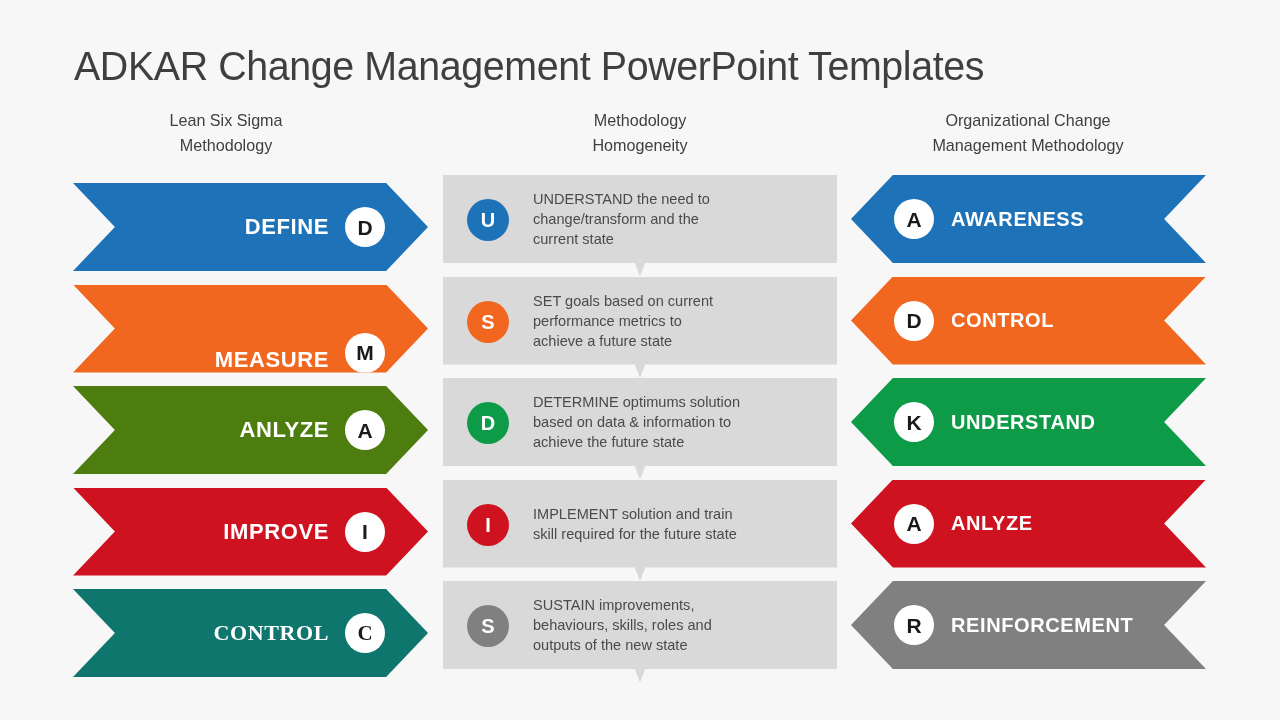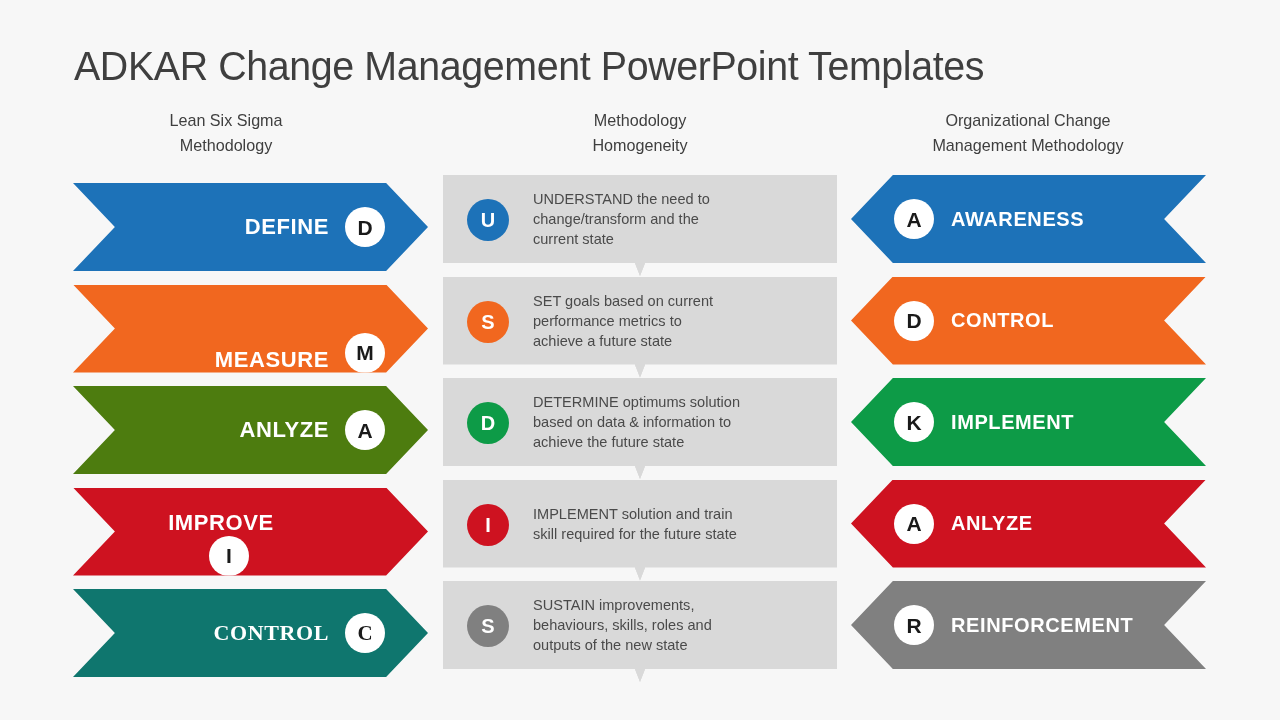--- a/index.html
+++ b/index.html
@@ -252,25 +252,25 @@
           <span class="mid-notch"></span>
           <span class="badge-color" style="background: rgb(13, 155, 71);">D</span>
           <span class="mid-text">
             <span class="tl">DETERMINE optimums solution</span>
             <span class="tl">based on data &amp; information to</span>
             <span class="tl">achieve the future state</span>
           </span>
         </div>
         <div class="chev-right" style="background: rgb(13, 155, 71);">
           <span class="badge-white">K</span>
-          <span class="lbl">IMPLEMENT</span>
+          <span class="lbl">UNDERSTAND</span>
         </div>
       </div>
       <div class="row" style="top: 479.5px;">
-        <div class="chev-left" style="background: rgb(206, 18, 32); flex-direction: column;">
+        <div class="chev-left" style="background: rgb(206, 18, 32);">
           <span class="lbl">IMPROVE</span>
           <span class="badge-white">I</span>
         </div>
         <div class="mid-box">
           <span class="mid-notch"></span>
           <span class="badge-color" style="background: rgb(206, 18, 32);">I</span>
           <span class="mid-text">
             <span class="tl">IMPLEMENT solution and train</span>
             <span class="tl">skill required for the future state</span>
           </span>

